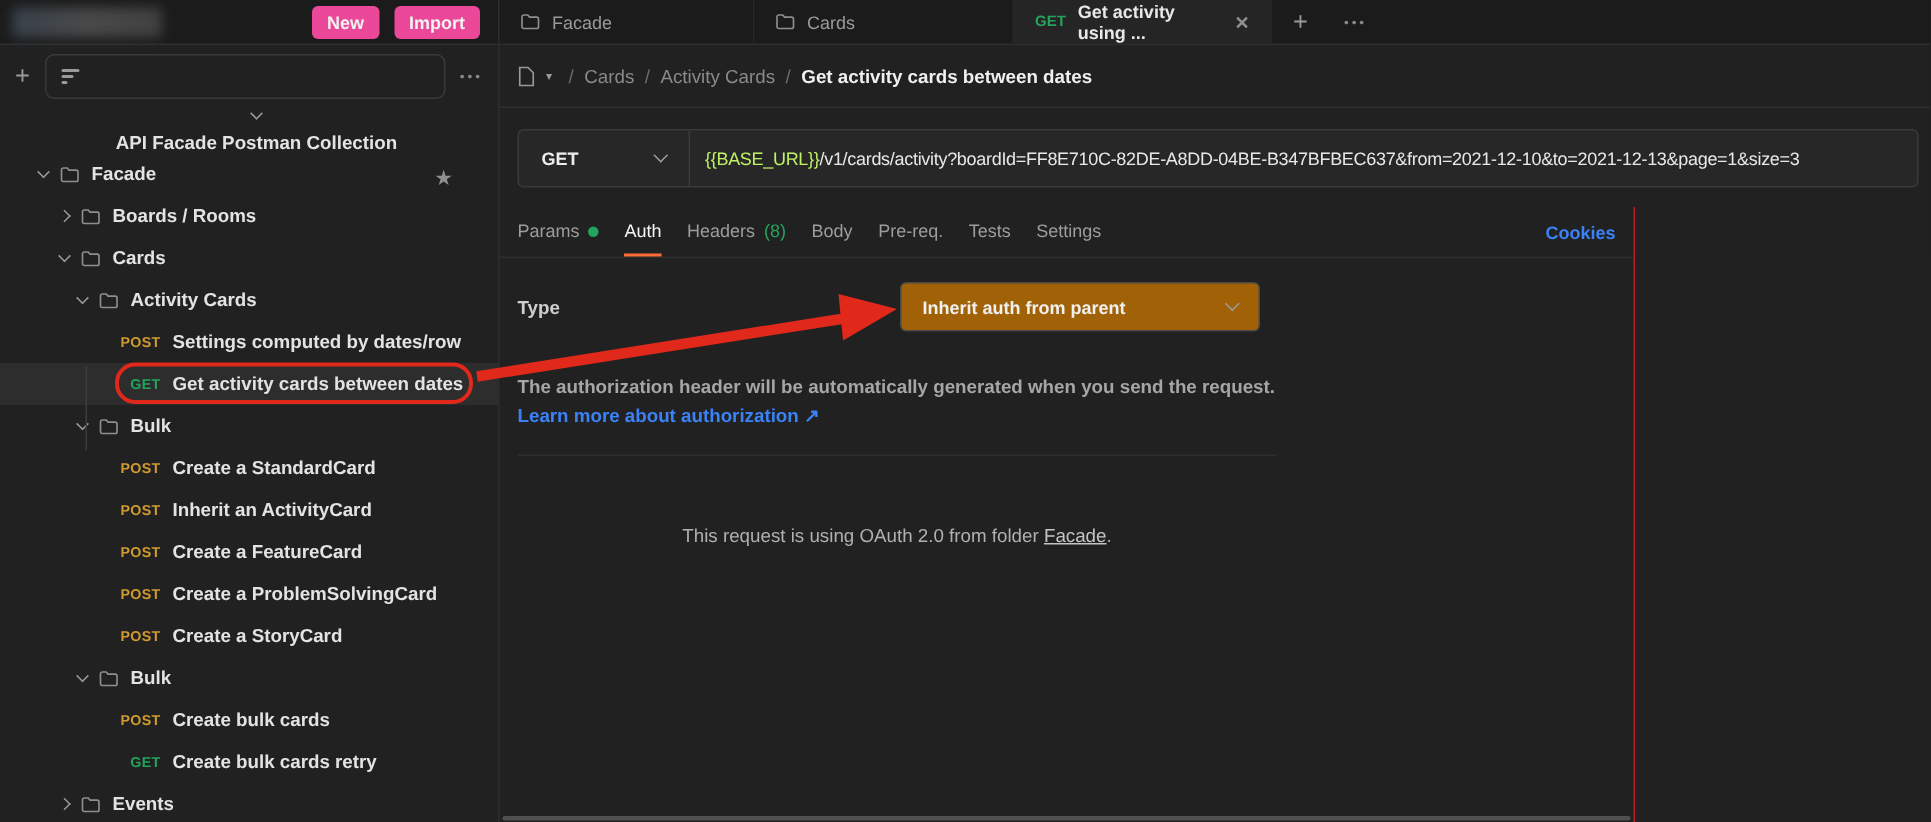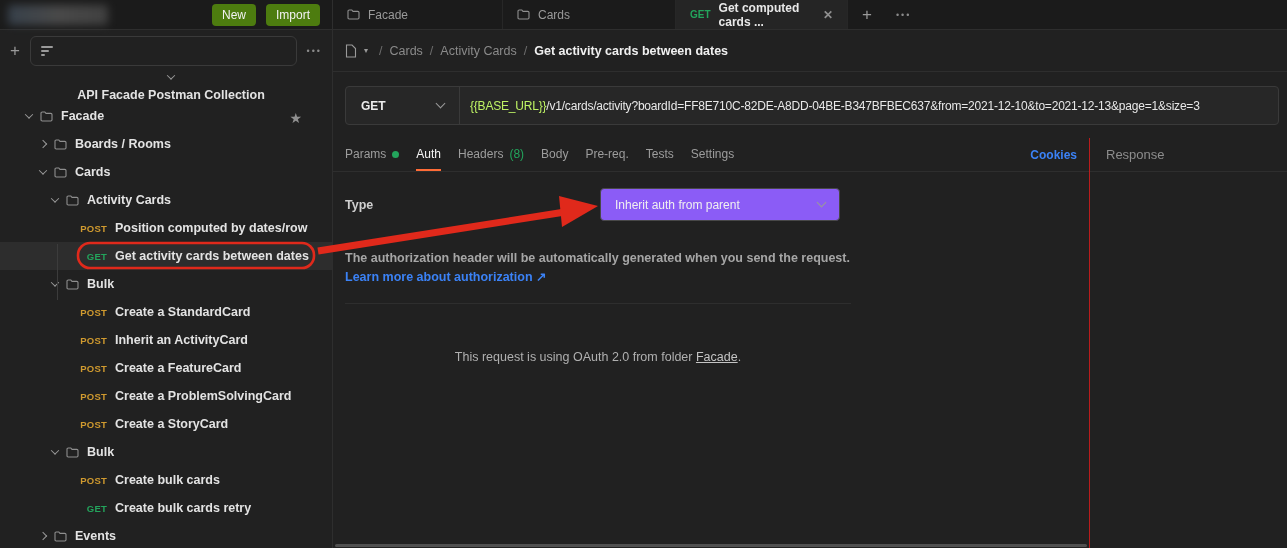--- a/index.html
+++ b/index.html
@@ -6,21 +6,21 @@
   html,body { width:1287px; height:548px; overflow:hidden; background:#212121;
               font-family:"Liberation Sans", sans-serif; -webkit-font-smoothing:antialiased; }
   .app { width:1287px; height:548px; display:flex; flex-direction:column; position:relative; }
 
   
   .topbar { height:30px; flex:none; display:flex; align-items:stretch; background:#1b1b1b; border-bottom:1px solid #2e2e2e; }
   .topbar-left { width:333px; flex:none; display:flex; align-items:center; border-right:1px solid #2e2e2e; padding:0 6px; }
   .logo-blur { width:100px; height:20px; margin-left:2px; border-radius:3px;
                background:linear-gradient(90deg,#3e4a57,#555,#4a4a4a); filter:blur(4px); opacity:.8; }
   .tb-btns { margin-left:auto; display:flex; gap:10px; margin-right:6px; }
-  .btn { background:#4d7c0f; border:none; color:#f2f2f2; font-weight:400; font-size:12px;
+  .btn { background:#ec4899; border:none; color:#f2f2f2; font-weight:700; font-size:12px;
          padding:4px 10px; border-radius:4px; font-family:inherit; cursor:pointer;text-align:right; }
   .tabstrip { flex:1; display:flex; align-items:stretch; }
   .tab { display:flex; align-items:center; gap:8px; padding:0 14px; border-right:1px solid #272727;
          color:#9a9a9a; font-size:12px; }
   .tab.t1 { width:170px; } .tab.t2 { width:173px; }
   .tab.active { width:172px; background:#252525; color:#e8e8e8; font-weight:600; }
   .m-get  { color:#23a45c; font-weight:700; }
   .m-post { color:#d09a2f; font-weight:700; }
   .tab .meth { font-size:10px; }
   .tab .close { margin-left:auto; color:#8f8f8f; font-size:12px; cursor:pointer; }
@@ -80,23 +80,23 @@
   .rtab.active { color:#f5f5f5; font-weight:400; border-bottom-color:#ff6c37; }
   .dot { width:7px; height:7px; border-radius:50%; background:#23a45c; }
   .count { color:#23a45c; }
   .cookies { margin-left:auto; display:flex; align-items:center; color:#3b82f6; font-weight:700; font-size:12px; cursor:pointer; }
   .resp-header { height:34px; display:flex; align-items:center; padding:0 16px; border-bottom:1px solid #2e2e2e;
                  color:#8d8d8d; font-size:13px; }
 
   .auth-area { flex:1; padding:0 12px; }
   .type-row { display:flex; align-items:center; margin-top:16px; }
   .type-label { width:255px; color:#cfcfcf; font-size:12.5px; font-weight:600; }
-  .type-select { width:240px; height:33px; background:#8b5cf6; border:1px solid #484848; border-radius:4px;
+  .type-select { width:240px; height:33px; background:#a16207; border:1px solid #484848; border-radius:4px;
                  display:flex; align-items:center; justify-content:space-between; padding:0 14px;
-                 color:#f0f0f0; font-weight:400; font-size:12px; cursor:pointer; }
+                 color:#f0f0f0; font-weight:700; font-size:12px; cursor:pointer; }
   .auth-desc { margin-top:28px; font-size:12.5px; color:#a6a6a6; line-height:1.5;font-weight:bold; }
   .auth-link { color:#3b82f6; text-decoration:none; font-size:12.5px; cursor:pointer; }
   .hdivider { height:1px; background:#2e2e2e; width:506px; margin-top:16px; }
   .oauth-msg { width:506px; margin-top:46px; text-align:center; font-size:12.5px; color:#b0b0b0; }
   .oauth-msg .uln { text-decoration:underline; color:#c4c4c4; cursor:pointer; }
 
   .hscroll { position:absolute; left:2px; right:2px; bottom:1px; height:3px; background:#505050; border-radius:2px; cursor:grab; }
 
   .annotation { position:absolute; inset:0; pointer-events:none; z-index:50; }
 </style>
@@ -125,21 +125,21 @@
       <div class="tab t2">
         <span class="fold">
             <svg width="13" height="11" viewBox="0 0 13 11">
               <path d="M1 2.2C1 1.5 1.5 1 2.2 1H4.8L6 2.4H10.8C11.5 2.4 12 2.9 12 3.6V8.8C12 9.5 11.5 10 10.8 10H2.2C1.5 10 1 9.5 1 8.8Z" fill="none" stroke="#8f8f8f" stroke-width="1.1"></path>
             </svg>
           </span>
         <span>Cards</span>
       </div>
       <div class="tab active">
         <span class="meth m-get">GET</span>
-        <span>Get computed cards ...</span>
+        <span>Get activity using ...</span>
         <span class="close">✕</span>
       </div>
       <span class="strip-plus">+</span>
       <span class="strip-more">•••</span>
     </div>
   </header>
 
   <div class="bodyrow">
 
     <aside class="sidebar">
@@ -192,21 +192,21 @@
           <span class="chev down"></span>
           <span class="fold">
               <svg width="13" height="11" viewBox="0 0 13 11">
                 <path d="M1 2.2C1 1.5 1.5 1 2.2 1H4.8L6 2.4H10.8C11.5 2.4 12 2.9 12 3.6V8.8C12 9.5 11.5 10 10.8 10H2.2C1.5 10 1 9.5 1 8.8Z" fill="none" stroke="#8f8f8f" stroke-width="1.1"></path>
               </svg>
             </span>
           <span class="tlabel">Activity Cards</span>
         </div>
         <div class="trow lv4">
           <span class="badge m-post">POST</span>
-          <span class="tlabel">Position computed by dates/row</span>
+          <span class="tlabel">Settings computed by dates/row</span>
         </div>
         <div class="trow lv4 selected">
           <span class="badge m-get">GET</span>
           <span class="tlabel">Get activity cards between dates</span>
         </div>
         <div class="trow lv3">
           <span class="chev down"></span>
           <span class="fold">
               <svg width="13" height="11" viewBox="0 0 13 11">
                 <path d="M1 2.2C1 1.5 1.5 1 2.2 1H4.8L6 2.4H10.8C11.5 2.4 12 2.9 12 3.6V8.8C12 9.5 11.5 10 10.8 10H2.2C1.5 10 1 9.5 1 8.8Z" fill="none" stroke="#8f8f8f" stroke-width="1.1"></path>
@@ -335,25 +335,20 @@
             </div>
             <div class="hdivider"></div>
             <div class="oauth-msg">
               <span>This request is using OAuth 2.0 from folder </span><span class="uln">Facade</span><span>.</span>
             </div>
           </div>
 
           <div class="hscroll"></div>
         </section>
 
-        <section class="resp-pane">
-          <div class="resp-header">
-            <span>Response</span>
-          </div>
-        </section>
       </div>
     </main>
   </div>
 
   <svg class="annotation" width="1287" height="548" viewBox="0 0 1287 548">
     <rect x="78" y="243" width="236" height="25" rx="12" fill="none" stroke="#e0291b" stroke-width="2.6"></rect>
     <line x1="318" y1="251" x2="565" y2="212" stroke="#e0291b" stroke-width="7"></line>
     <polygon points="598,206 562,227 559,196" fill="#e0291b"></polygon>
   </svg>
 </div>

